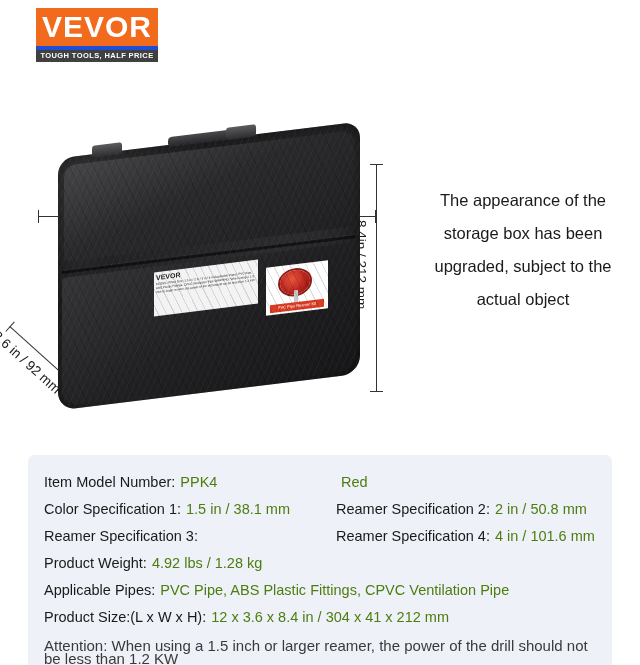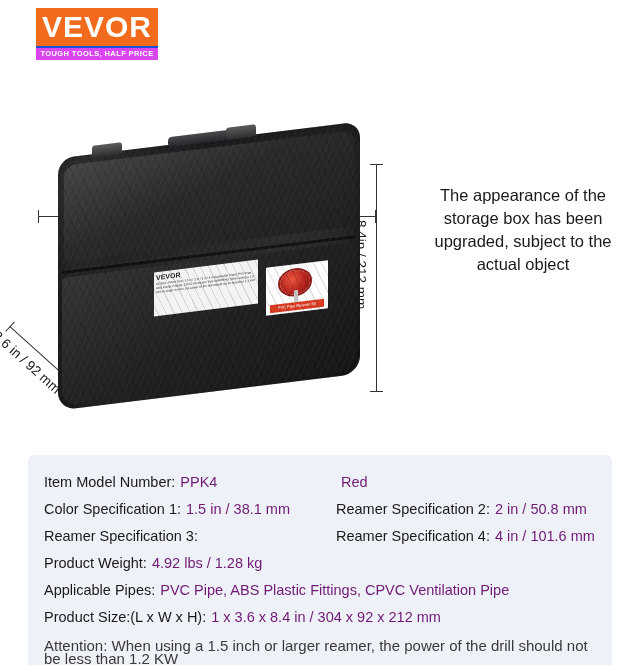--- a/index.html
+++ b/index.html
@@ -27,29 +27,29 @@
     background: #f26a1b;
     color: #ffffff;
     font-weight: bold;
     font-size: 30px;
     letter-spacing: 1px;
     text-align: center;
     line-height: 38px;
     height: 38px;
   }
   .logo-sub {
-    background: #d946ef;
+    background: #404040;
     color: #ffffff;
     font-size: 7.5px;
     font-weight: bold;
     text-align: center;
     letter-spacing: 0.4px;
     line-height: 12px;
     height: 12px;
-    border-top: 2px solid #1d4ed8;
+    border-top: 4px solid #1d4ed8;
   }
 
   
   .illus {
     position: absolute;
     left: 0;
     top: 78px;
     width: 640px;
     height: 370px;
   }
@@ -289,21 +289,21 @@
   }
 
   
   .note {
     position: absolute;
     left: 420px;
     top: 106px;
     width: 206px;
     text-align: center;
     font-size: 16.5px;
-    line-height: 23px;
+    line-height: 33px;
     color: #1a1a1a;
   }
 
   
   .spec-panel {
     position: absolute;
     left: 28px;
     top: 455px;
     width: 584px;
     height: 223px;
@@ -320,21 +320,21 @@
     white-space: nowrap;
   }
   .spec-cell {
     display: flex;
     align-items: baseline;
   }
   .spec-cell.left { width: 292px; }
   .spec-cell.wide { width: 100%; }
   .spec-key { color: #1a1a1a; }
   .spec-val {
-    color: #701a75;
+    color: #4d7c0f;
     margin-left: 5px;
   }
   .attention {
     margin-top: 8px;
     font-size: 15px;
     color: #3a3a3a;
     line-height: 13px;
   }
 </style>
 </head>
@@ -428,18 +428,18 @@
   <div class="spec-row">
     <div class="spec-cell wide">
       <span class="spec-key">Applicable Pipes:</span>
       <span class="spec-val">PVC Pipe, ABS Plastic Fittings, CPVC Ventilation Pipe</span>
     </div>
   </div>
 
   <div class="spec-row">
     <div class="spec-cell wide">
       <span class="spec-key">Product Size:(L x W x H):</span>
-      <span class="spec-val">1 x 3.6 x 8.4 in / 304 x 92 x 212 mm</span>
+      <span class="spec-val">12 x 3.6 x 8.4 in / 304 x 41 x 212 mm</span>
     </div>
   </div>
 
   <div class="attention">Attention: When using a 1.5 inch or larger reamer, the power of the drill should not be less than 1.2 KW</div>
 </div>
 
 </body></html>

